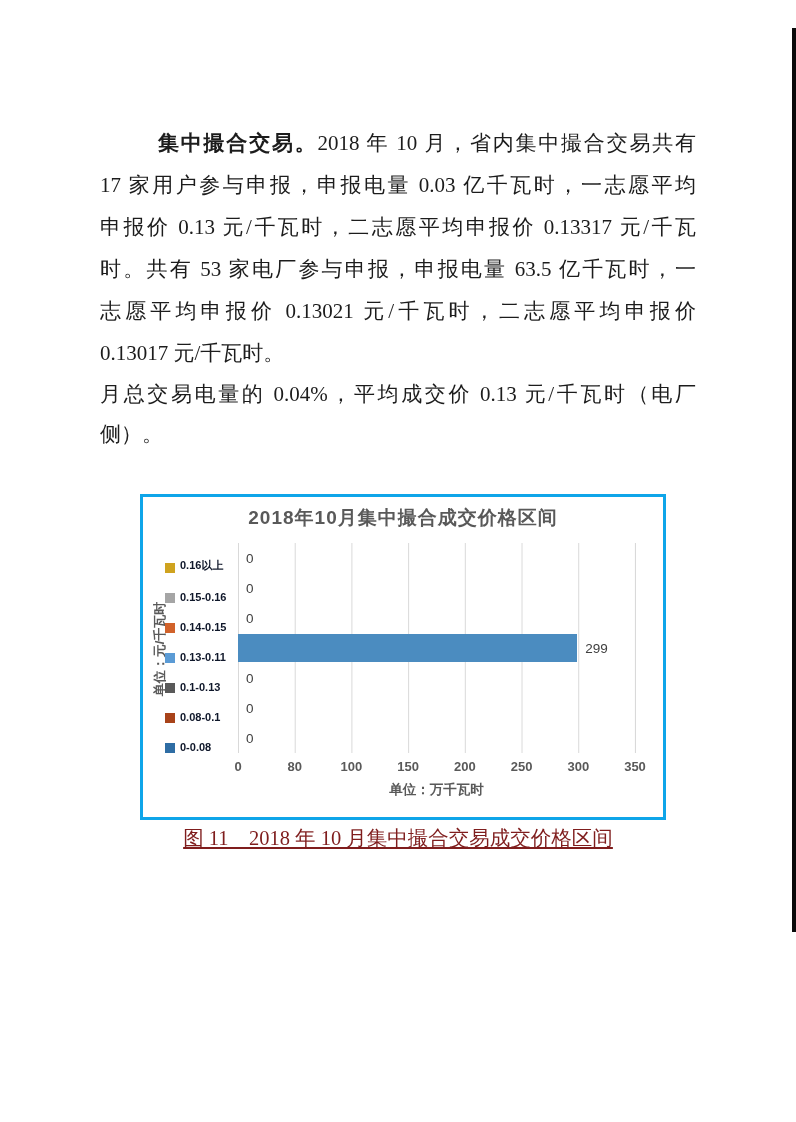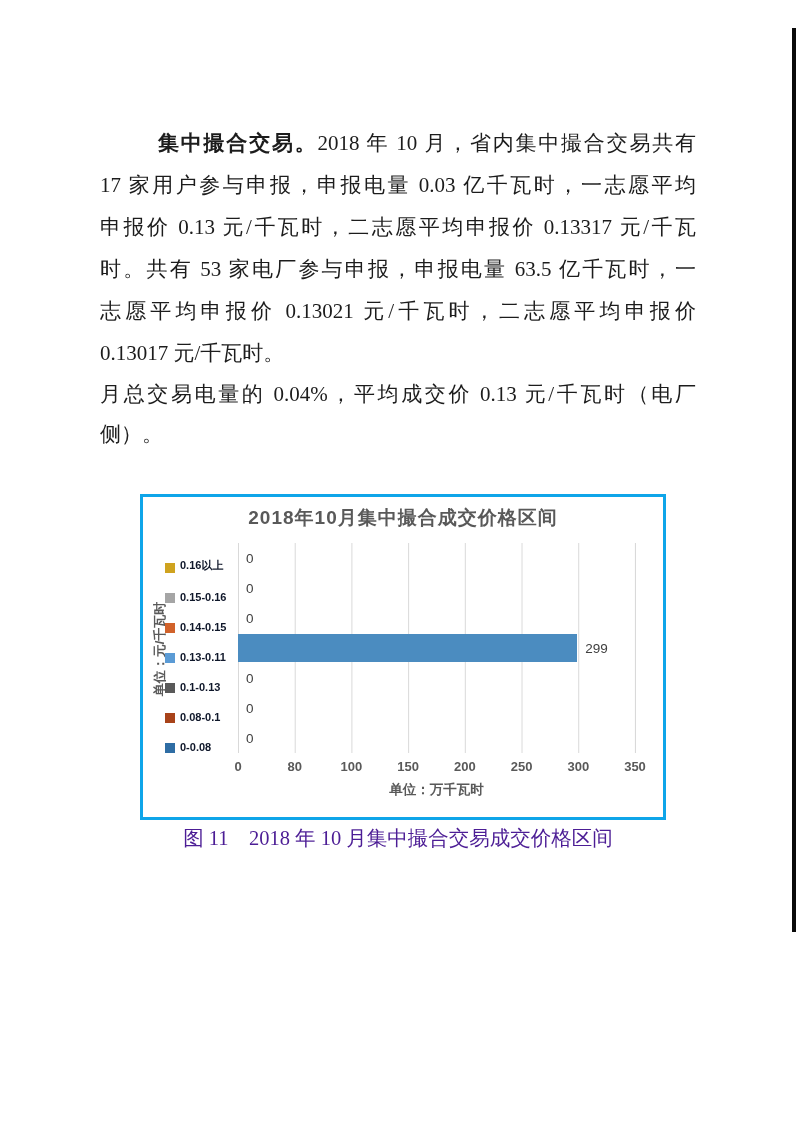--- a/index.html
+++ b/index.html
@@ -31,21 +31,21 @@
         background-image:linear-gradient(to right,#d9d9d9 1px,transparent 1px);
         background-size:calc(100%/7) 100%;border-right:1px solid #d9d9d9;}
   .prow{display:flex;align-items:center;height:30px;}
   .bar{height:28px;background:#4b8cc0;flex:0 0 auto;}
   .val{margin-left:8px;font-size:13.5px;color:#404040;}
   .xticks{position:absolute;left:95px;top:262px;width:397px;height:16px;}
   .xticks span{position:absolute;top:0;transform:translateX(-50%);font-size:13px;font-weight:bold;color:#595959;}
   .xlabel{position:absolute;left:95px;top:284px;width:397px;text-align:center;font-size:13.5px;
           font-weight:bold;color:#595959;}
 
-  .caption{position:absolute;left:0;top:796px;width:796px;text-align:center;font-size:20.5px;color:#4c1d95;}
+  .caption{position:absolute;left:0;top:796px;width:796px;text-align:center;font-size:20.5px;color:#7f1d1d;text-decoration:underline;}
   .pageno{position:absolute;left:0;top:1030px;width:796px;text-align:center;font-size:12px;color:#2a2a2a;}
   .footer{position:absolute;right:72px;top:1072px;display:flex;align-items:center;
           font-family:"Liberation Sans","DejaVu Sans",sans-serif;}
   .footer .brand{font-size:23px;color:#d2d2d2;letter-spacing:2px;font-weight:bold;}
   .footer svg{margin-right:8px;}
 </style>
 </head>
 <body>
 
 <div class="page">

